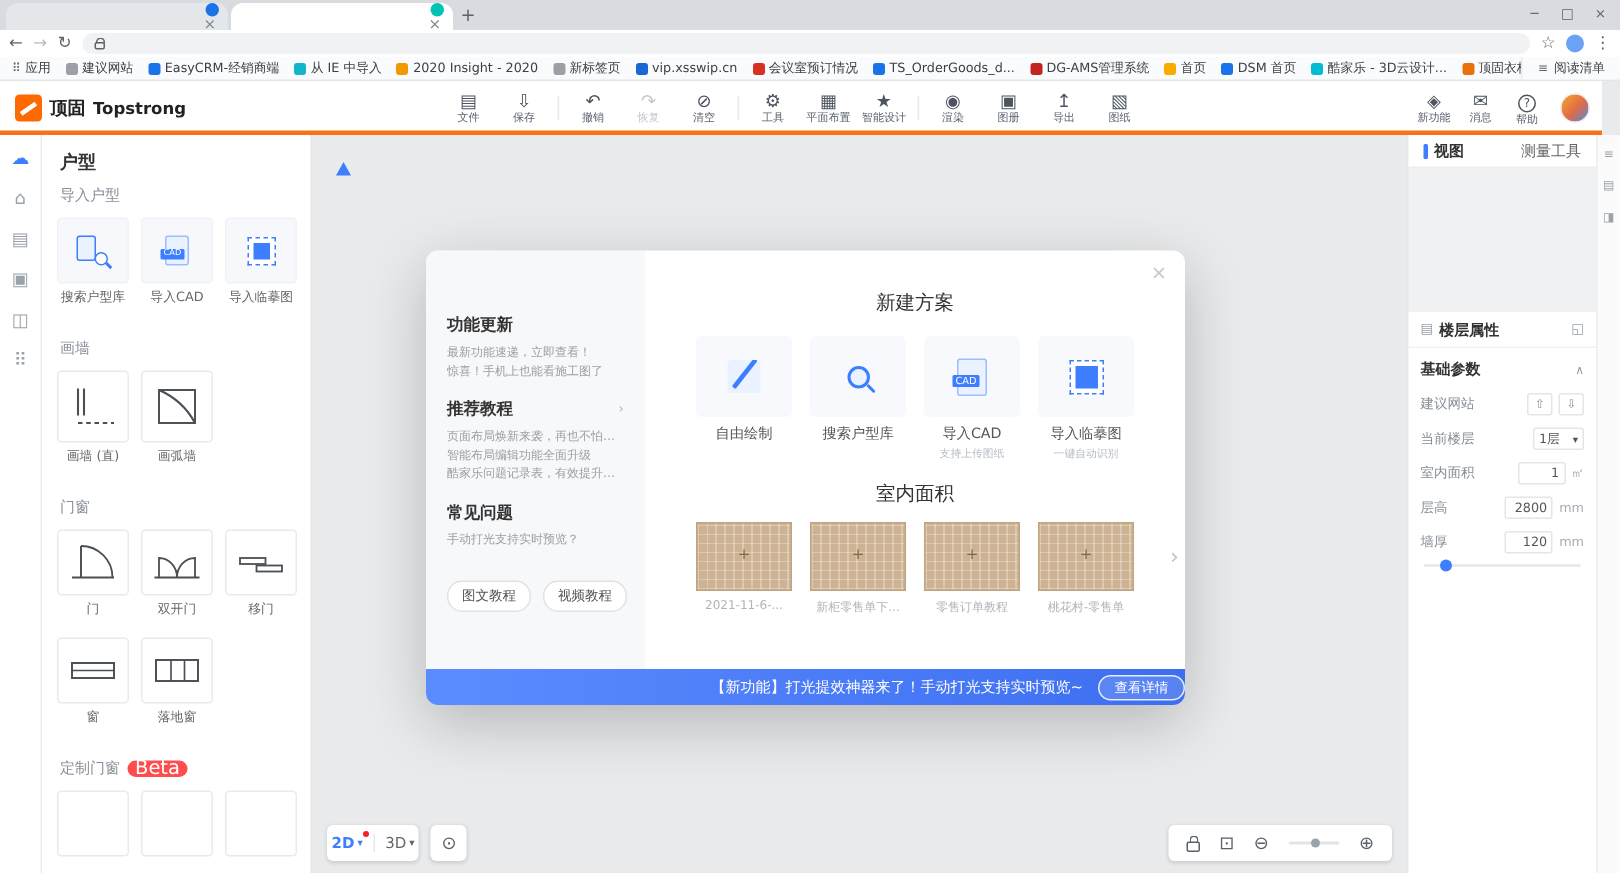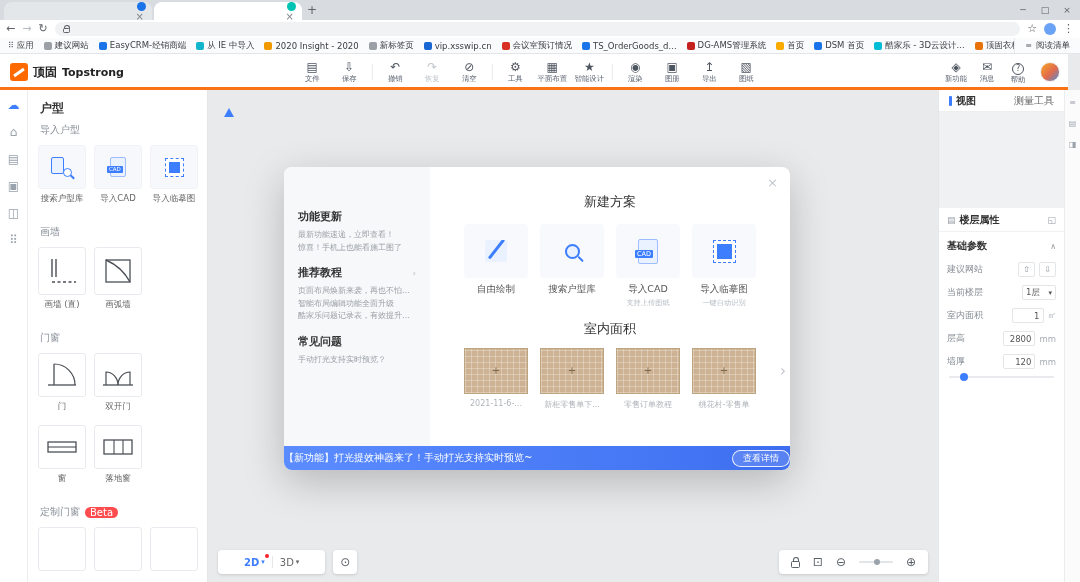--- a/index.html
+++ b/index.html
@@ -70,21 +70,21 @@
   #catalog{position:absolute;left:28px;top:90px;width:180px;bottom:0;background:#fff;border-right:1px solid #e4e6e8;overflow:hidden;z-index:2;}
   .cat-title{font-size:12px;font-weight:bold;color:#333;padding:10px 12px 2px;}
   .sec-label{font-size:10px;color:#8a9099;margin:20px 12px 8px;display:flex;align-items:center;}
   .sec-label.first{margin-top:4px;}
   .tile-row{display:flex;gap:8px;padding:0 10px;}
   .tile{width:48px;text-align:center;cursor:pointer;}
   .tile-box{width:48px;height:44px;background:#fff;border:1px solid #e7eaee;border-radius:3px;display:flex;align-items:center;justify-content:center;}
   .tile-box.lite{background:#f6f8fb;border-color:#f0f2f6;}
   .tile-box.sq{height:48px;}
   .tile-label{font-size:9px;color:#666;margin-top:3px;white-space:nowrap;transform:scale(.95);}
-  .beta{background:#ff4d4f;color:#fff;font-size:10px;line-height:9px;border-radius:6px;padding:1px 5px;margin-left:5px;}
+  .beta{background:#ff4d4f;color:#fff;font-size:13px;line-height:9px;border-radius:6px;padding:1px 5px;margin-left:5px;}
 
   
   .ico-searchdoc{position:relative;width:22px;height:21px;}
   .sd-doc{position:absolute;left:0;top:0;width:13px;height:17px;border:1.4px solid #3d7eff;border-radius:2px;background:#eaf1ff;}
   .sd-mag{position:absolute;right:1px;bottom:1px;width:9px;height:9px;border:1.7px solid #3d7eff;border-radius:50%;background:#fff;}
   .sd-mag::after{content:"";position:absolute;right:-4px;bottom:-2px;width:5px;height:1.7px;background:#3d7eff;transform:rotate(45deg);}
   .ico-cadfile{display:inline-block;width:16px;height:20px;background:#eaf1ff;border:1px solid #9dbdff;border-radius:2px;position:relative;}
   .cad-tag{position:absolute;left:-4px;top:8px;background:#3d7eff;color:#fff;font-size:5.5px;font-style:normal;line-height:7px;padding:0 2px;border-radius:1px;}
   .ico-cadfile.lg{width:20px;height:25px;}
   .ico-cadfile.lg .cad-tag{font-size:6.5px;line-height:8px;top:10px;}
@@ -93,21 +93,21 @@
   .ico-trace.lg{width:23px;height:23px;}
   .ico-draw{width:22px;height:22px;background:#eaf1ff;border-radius:3px;position:relative;overflow:hidden;}
   .ico-draw::after{content:"";position:absolute;left:10px;top:-3px;width:3px;height:24px;background:#3d7eff;transform:rotate(38deg);border-radius:1px;}
   .ico-mag{width:15px;height:15px;border:2.4px solid #3d7eff;border-radius:50%;position:relative;background:#eaf1ff;}
   .ico-mag::after{content:"";position:absolute;right:-6px;bottom:-4px;width:7px;height:2.4px;background:#3d7eff;transform:rotate(45deg);border-radius:1px;}
 
   
   #canvas{position:absolute;left:208px;top:90px;right:142px;bottom:0;background:#e9eaec;}
   .north{position:absolute;left:16px;top:18px;width:0;height:0;border-left:5px solid transparent;border-right:5px solid transparent;border-bottom:9px solid #3d7eff;}
   .bl-controls{position:absolute;left:10px;bottom:8px;display:flex;gap:8px;align-items:center;}
-  .view-pill{height:24px;background:#fff;border-radius:4px;box-shadow:0 1px 3px rgba(0,0,0,.14);display:flex;align-items:center;padding:0 26px;gap:7px;font-size:10px;}
+  .view-pill{height:24px;background:#fff;border-radius:4px;box-shadow:0 1px 3px rgba(0,0,0,.14);display:flex;align-items:center;padding:0 3px;gap:7px;font-size:10px;}
   .v2d{color:#3d7eff;font-weight:bold;position:relative;display:flex;align-items:center;gap:2px;}
   .vdot{position:absolute;right:-4px;top:-3px;width:4px;height:4px;border-radius:50%;background:#f5222d;}
   .caret{font-size:7px;color:inherit;}
   .vsep{width:1px;height:12px;background:#e5e7ea;}
   .v3d{color:#666;display:flex;align-items:center;gap:2px;}
   .eye-btn{width:24px;height:24px;background:#fff;border-radius:4px;box-shadow:0 1px 3px rgba(0,0,0,.14);display:flex;align-items:center;justify-content:center;color:#5a6068;font-size:12px;}
   .br-controls{position:absolute;right:10px;bottom:8px;height:24px;background:#fff;border-radius:4px;box-shadow:0 1px 3px rgba(0,0,0,.14);
     display:flex;align-items:center;padding:0 12px;gap:13px;color:#5a6068;font-size:12px;}
   .ico-lock2{width:9px;height:7px;border:1.3px solid #5a6068;border-radius:1.5px;position:relative;margin-top:4px;}
   .ico-lock2::before{content:"";position:absolute;left:1px;top:-5px;width:4.6px;height:4.6px;border:1.3px solid #5a6068;border-bottom:none;border-radius:4px 4px 0 0;}
@@ -135,21 +135,21 @@
   .m-title2{text-align:center;font-size:13px;color:#333;margin:12px 0 10px;}
   .schemes{display:flex;justify-content:center;gap:12px;position:relative;}
   .scheme-col{width:64px;text-align:center;}
   .thumb{width:64px;height:46px;border:1px solid #bfa57f;background:#cdb394;position:relative;
     background-image:repeating-linear-gradient(0deg,rgba(255,255,255,.28) 0 1px,transparent 1px 6px),
                      repeating-linear-gradient(90deg,rgba(255,255,255,.28) 0 1px,transparent 1px 6px);}
   .thumb::after{content:"+";position:absolute;left:50%;top:50%;transform:translate(-50%,-58%);color:#7d6848;font-size:10px;}
   .s-name{font-size:8px;color:#b0b4ba;margin-top:5px;white-space:nowrap;overflow:hidden;text-overflow:ellipsis;}
   .chev{position:absolute;right:4px;top:14px;color:#c0c4ca;font-size:15px;}
   .modal-banner{position:absolute;left:0;right:0;bottom:0;height:24px;background:linear-gradient(90deg,#5b8cff,#3d6ef0);
-    display:flex;align-items:center;justify-content:space-between;gap:10px;color:#fff;font-size:10px;z-index:6;}
+    display:flex;align-items:center;justify-content:flex-end;gap:10px;color:#fff;font-size:10px;z-index:6;}
   .mb-btn{border:1px solid rgba(255,255,255,.85);border-radius:10px;padding:1px 10px;font-size:9px;background:rgba(255,255,255,.14);white-space:nowrap;}
 
   
   #rightbar{position:absolute;right:0;top:90px;width:142px;bottom:0;background:#f0f1f3;border-left:1px solid #e4e6e8;}
   .rtabs{position:absolute;left:0;right:16px;top:0;height:22px;background:#fff;border-bottom:1px solid #eceef0;
     display:flex;align-items:center;justify-content:space-between;padding:0 10px;font-size:10px;color:#666;}
   .rtab-active{color:#333;display:flex;align-items:center;gap:4px;font-weight:bold;}
   .rbar{width:3px;height:10px;background:#3d7eff;border-radius:1px;}
   #rightrail{position:absolute;right:0;top:0;width:16px;bottom:0;background:#fbfbfc;border-left:1px solid #ececee;
     display:flex;flex-direction:column;align-items:center;padding-top:8px;gap:12px;}
@@ -425,20 +425,29 @@
       <div class="tile">
         <div class="tile-box">
             <svg class="glyph" width="36" height="30" viewBox="0 0 36 30">
               <path d="M3 25 H33" stroke="#4a4f55" stroke-width="1.3"></path>
               <path d="M6 25 V12 A12 13 0 0 1 18 25" fill="none" stroke="#4a4f55" stroke-width="1.2"></path>
               <path d="M30 25 V12 A12 13 0 0 0 18 25" fill="none" stroke="#4a4f55" stroke-width="1.2"></path>
             </svg>
           </div>
         <div class="tile-label">双开门</div>
       </div>
+      <div class="tile">
+        <div class="tile-box">
+            <svg class="glyph" width="36" height="30" viewBox="0 0 36 30">
+              <rect x="4" y="12" width="17" height="4" fill="none" stroke="#4a4f55" stroke-width="1.2"></rect>
+              <rect x="15" y="17" width="17" height="4" fill="none" stroke="#4a4f55" stroke-width="1.2"></rect>
+            </svg>
+          </div>
+        <div class="tile-label">移门</div>
+      </div>
     </div>
 
     <div class="tile-row" style="margin-top:12px;">
       <div class="tile">
         <div class="tile-box">
             <svg class="glyph" width="36" height="30" viewBox="0 0 36 30">
               <rect x="4" y="10" width="28" height="10" fill="none" stroke="#4a4f55" stroke-width="1.3"></rect>
               <path d="M4 15 H32" stroke="#4a4f55" stroke-width="1.1"></path>
             </svg>
           </div>
@@ -519,20 +528,24 @@
             <span class="ml-arrow">›</span>
           </div>
         <div class="ml-line">页面布局焕新来袭，再也不怕找不到</div>
         <div class="ml-line">智能布局编辑功能全面升级</div>
         <div class="ml-line">酷家乐问题记录表，有效提升效率</div>
       </div>
       <div class="ml-sec">
         <div class="ml-title">常见问题</div>
         <div class="ml-line">手动打光支持实时预览？</div>
       </div>
+      <div class="ml-btns">
+        <span class="ml-btn">图文教程</span>
+        <span class="ml-btn">视频教程</span>
+      </div>
     </div>
 
     <div class="modal-right">
       <div class="m-title">新建方案</div>
       <div class="cards">
         <div class="card-col">
           <div class="card">
               <span class="ico-draw"></span>
             </div>
           <div class="c-label">自由绘制</div>

